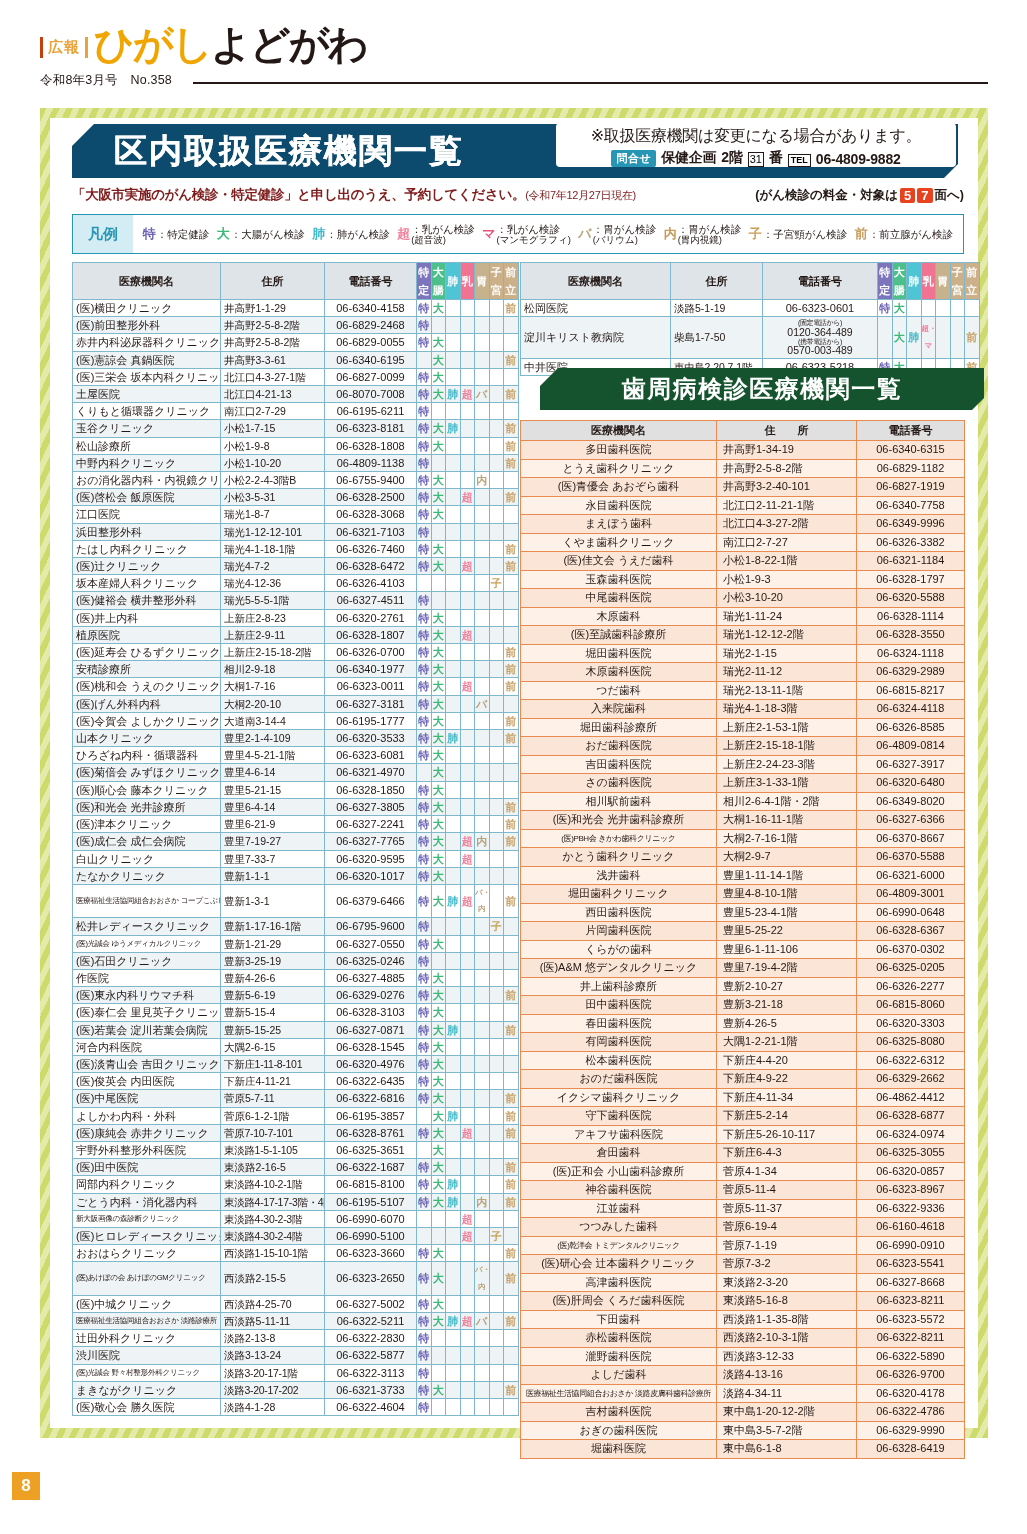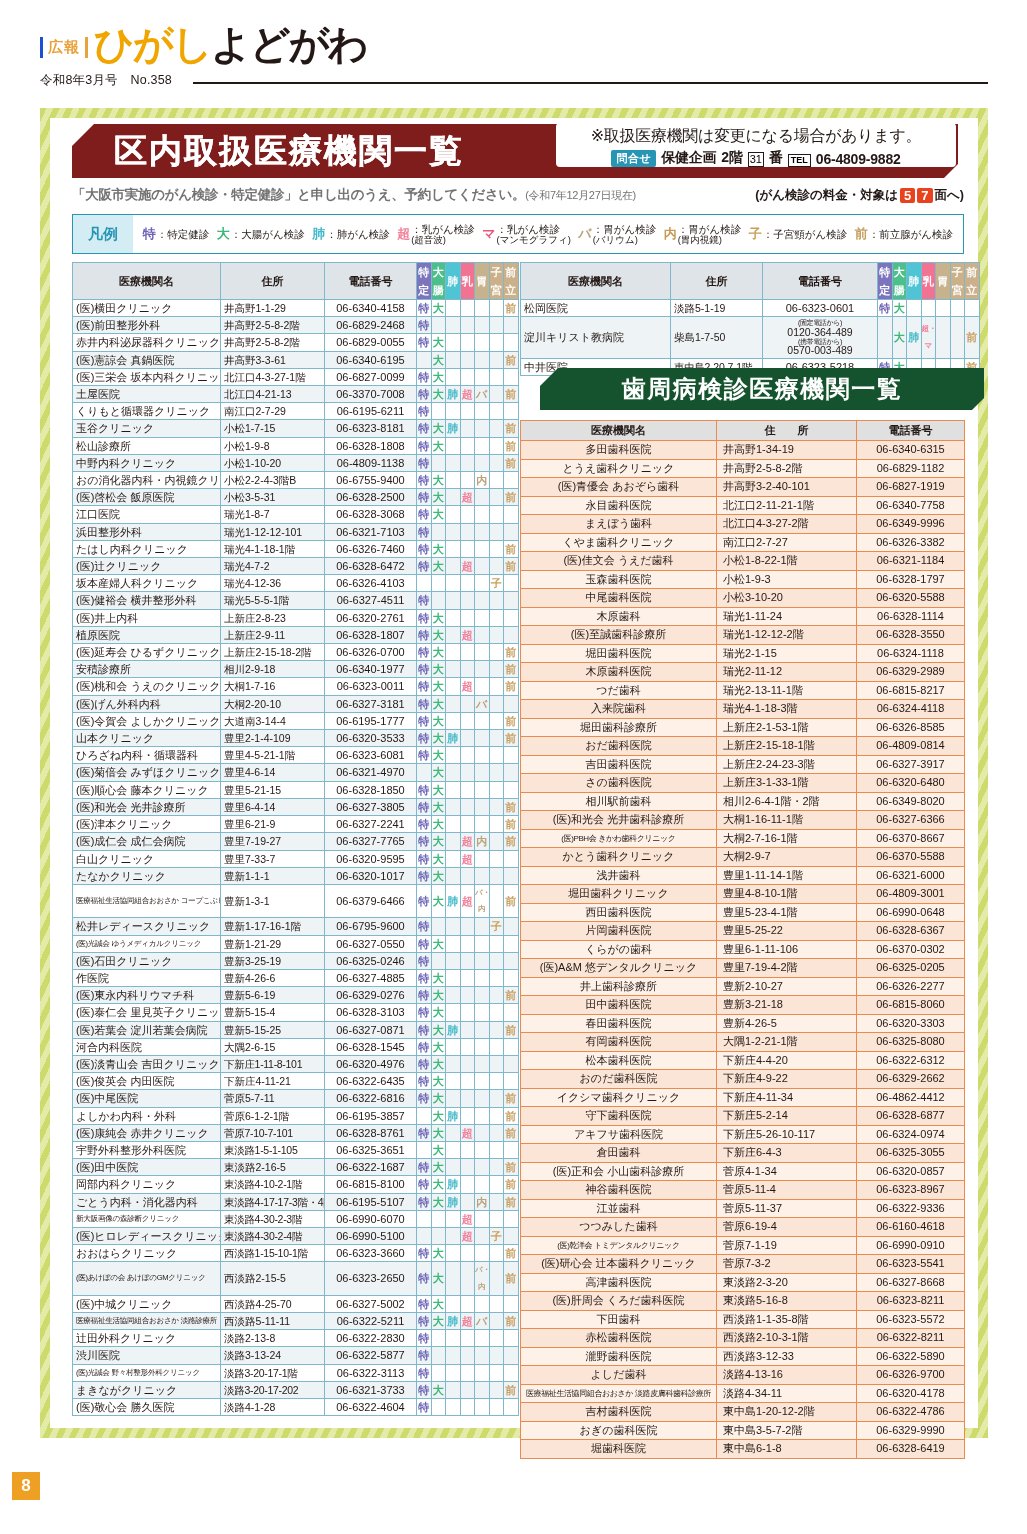--- a/index.html
+++ b/index.html
@@ -10,21 +10,21 @@
     font-family:"Liberation Sans","DejaVu Sans",sans-serif;
     position:relative;
     overflow:hidden;
   }
 
   
   .masthead { position:absolute; left:0; top:0; width:1027px; height:100px; }
   .mast-inner { position:absolute; left:40px; top:24px; display:flex; align-items:flex-end; }
   .mast-koho {
     font-size:15px; font-weight:bold; color:#e8a33d;
-    border-left:3px solid #1d4ed8; border-right:3px solid #e8a33d;
+    border-left:3px solid #c2410c; border-right:3px solid #e8a33d;
     padding:1px 5px; letter-spacing:1px; margin-right:6px; margin-bottom:6px;
   }
   .mast-title { font-size:40px; font-weight:bold; letter-spacing:-2px; line-height:1; }
   .mast-title .hi { color:#f0a500; }
   .mast-title .dark { color:#231815; }
   .mast-sub {
     position:absolute; left:40px; top:72px;
     font-size:12.5px; color:#231815; letter-spacing:0.2px; white-space:nowrap;
   }
   .mast-rule { position:absolute; left:193px; top:82px; width:795px; height:1.6px; background:#231815; }
@@ -34,21 +34,21 @@
     position:absolute; left:40px; top:108px; width:948px; height:1330px;
     background:
       repeating-linear-gradient(115deg,#cddb6d 0 6px, #e4eaa8 6px 12px);
     padding:10px;
   }
   .green-inner { width:100%; height:100%; background:#ffffff; position:relative; }
 
   
   .banner-blue {
     position:absolute; left:22px; top:6px; width:886px; height:54px;
-    background:#7f1d1d;
+    background:#0c4a6e;
     clip-path: polygon(22px 0, 886px 0, 886px 40px, 872px 54px, 0 54px, 0 22px);
   }
   .banner-blue .btitle {
     position:absolute; left:42px; top:5px;
     font-size:33px; font-weight:bold; color:#fff; letter-spacing:2px;
     -webkit-text-stroke:0.4px #fff;
   }
   .banner-box {
     position:absolute; right:22px; top:5px; width:400px; height:44px;
     background:#fff; border-radius:4px; padding:3px 6px;
@@ -64,21 +64,21 @@
     display:inline-block; border:1.2px solid #231815; font-size:11px;
     padding:0 1px; line-height:1.15; vertical-align:1px;
   }
   .bb-tel-ico {
     display:inline-block; border:1.3px solid #231815; border-radius:0;
     font-size:9px; padding:0 2px; line-height:1.2; vertical-align:2px; font-weight:bold;
   }
 
   
   .notice-line { position:absolute; left:22px; top:68px; width:892px; display:flex; align-items:baseline; }
-  .notice-main { font-size:13.5px; font-weight:bold; color:#737373; letter-spacing:-0.3px; }
+  .notice-main { font-size:13.5px; font-weight:bold; color:#7f1d1d; letter-spacing:-0.3px; }
   .notice-small { font-size:11px; font-weight:normal; }
   .notice-right { margin-left:auto; font-size:12.5px; font-weight:bold; color:#231815; display:flex; align-items:center; gap:2px; }
   .pgbox { background:#e8421e; color:#fff; font-weight:bold; font-size:13px; padding:0 4px; border-radius:2px; }
 
   
   .legend {
     position:absolute; left:22px; top:96px; width:892px; height:40px;
     border:1.2px solid #2796b5; display:flex; align-items:stretch; background:#fff;
   }
   .legend-label {
@@ -347,21 +347,21 @@
             <td class="mkc mk-dai">大</td>
             <td class="mkc mk-hai"></td>
             <td class="mkc mk-cho"></td>
             <td class="mkc mk-ba"></td>
             <td class="mkc mk-ko"></td>
             <td class="mkc mk-zen"></td>
           </tr>
           <tr>
             <td class="nm">土屋医院</td>
             <td class="ad">北江口4-21-13</td>
-            <td class="tel">06-3370-7008</td>
+            <td class="tel">06-8070-7008</td>
             <td class="mkc mk-toku">特</td>
             <td class="mkc mk-dai">大</td>
             <td class="mkc mk-hai">肺</td>
             <td class="mkc mk-cho">超</td>
             <td class="mkc mk-ba">バ</td>
             <td class="mkc mk-ko"></td>
             <td class="mkc mk-zen">前</td>
           </tr>
           <tr>
             <td class="nm">くりもと循環器クリニック</td>

